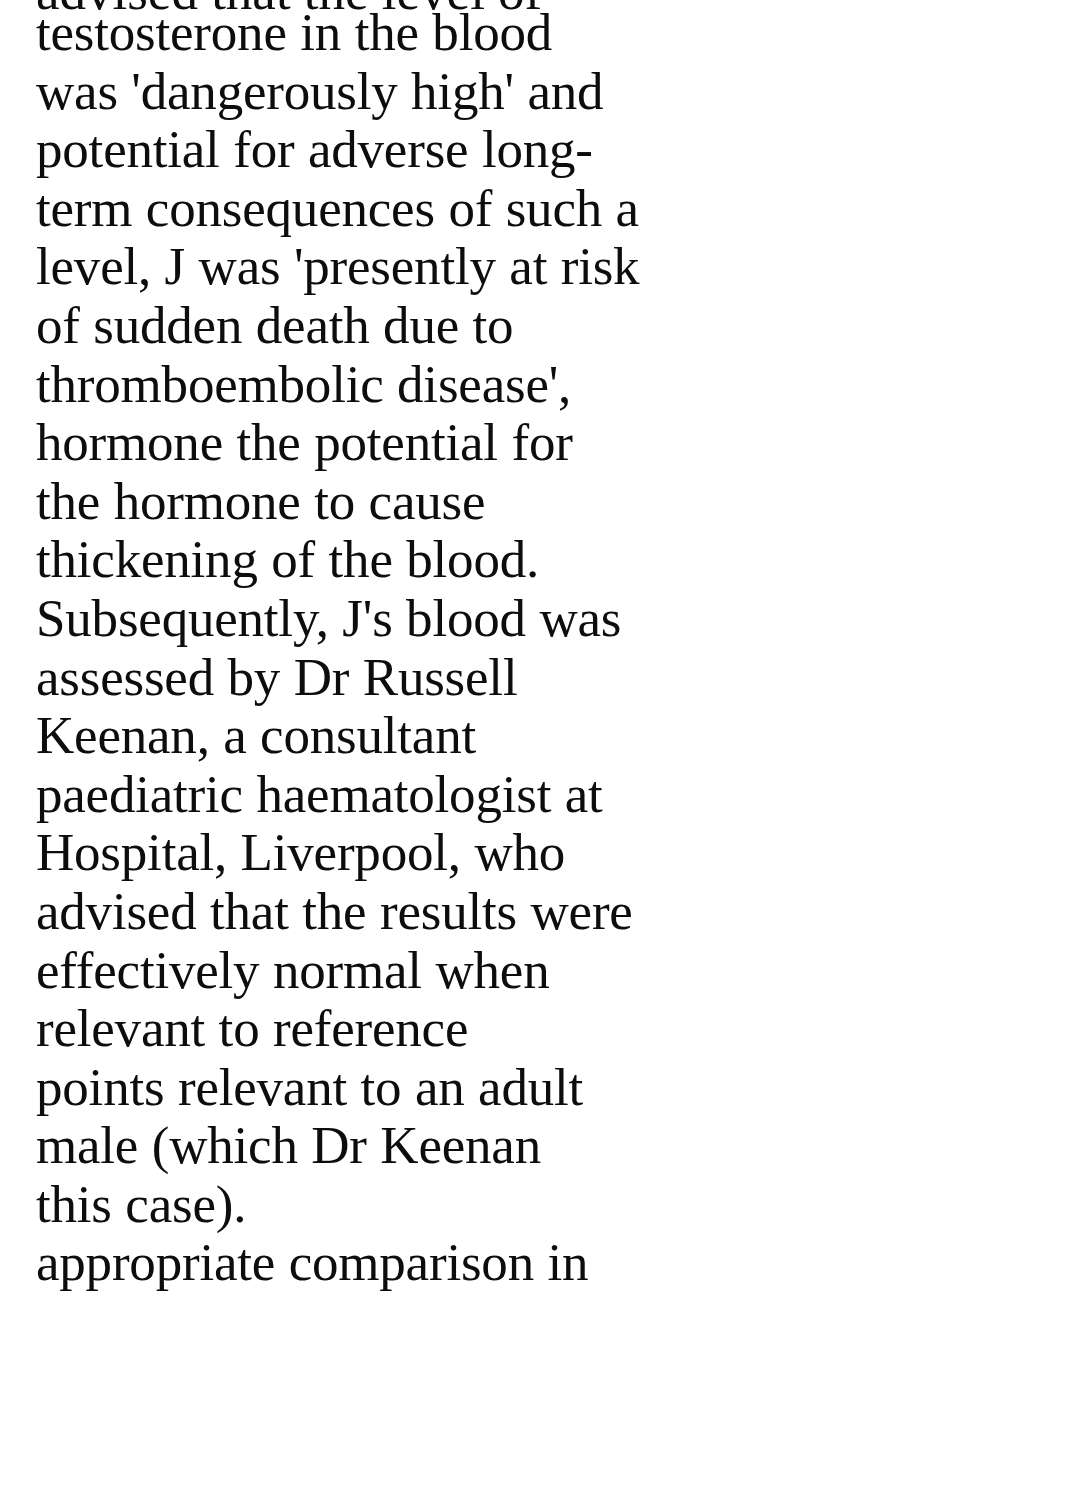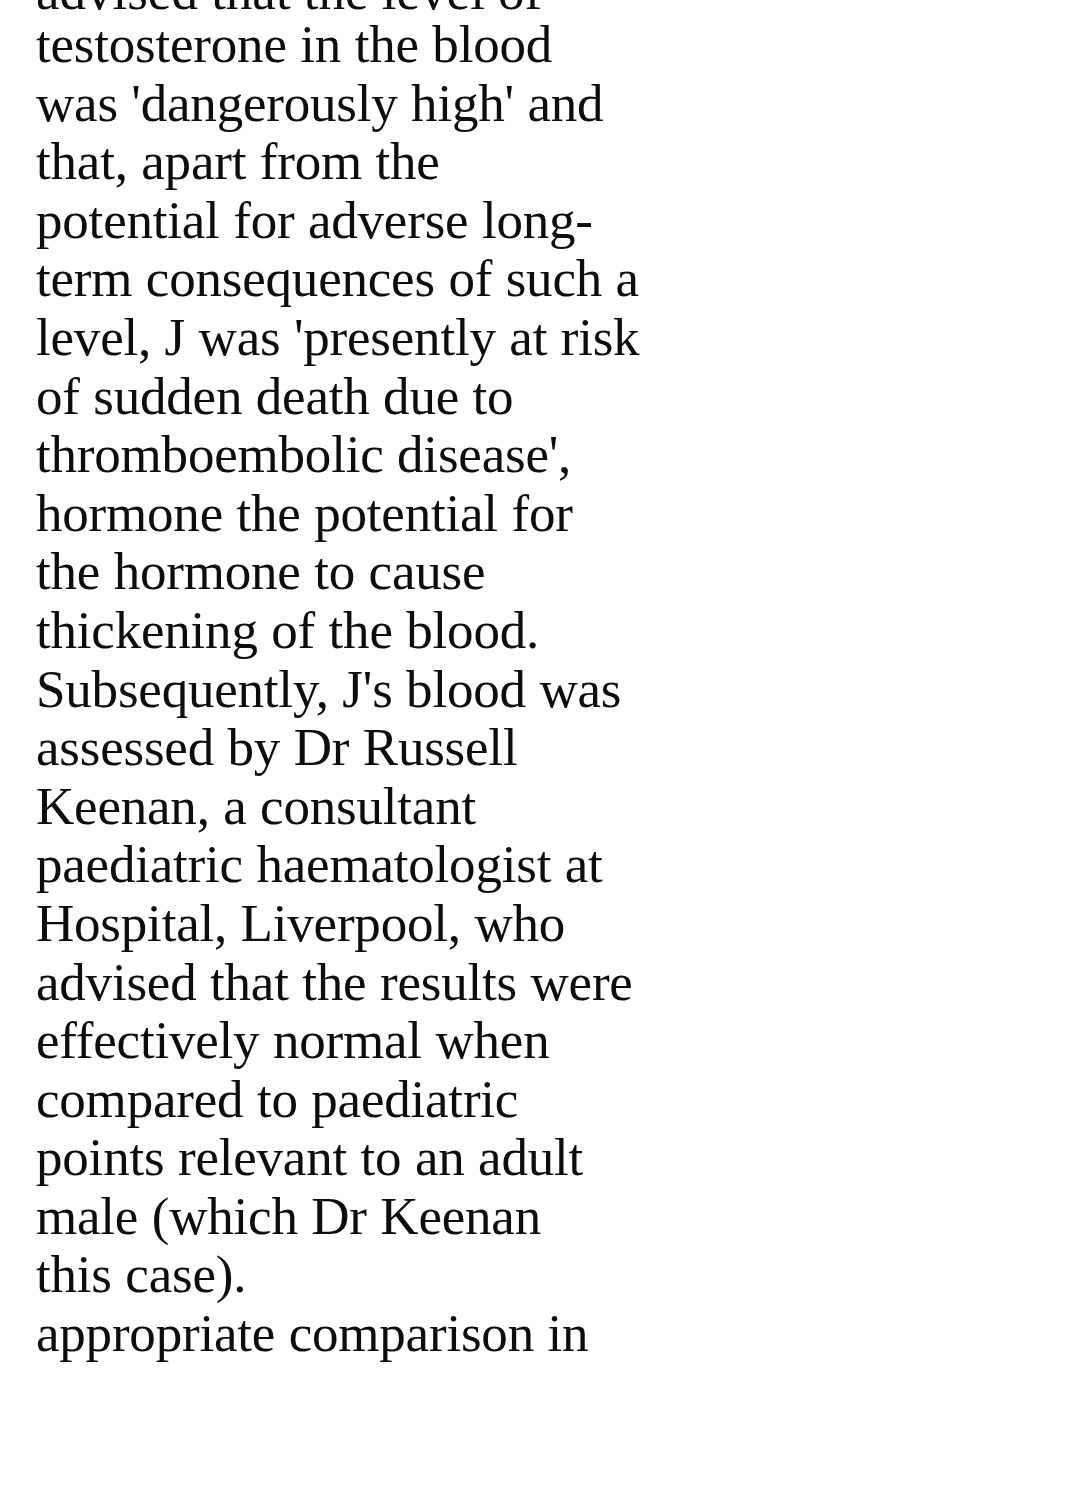--- a/index.html
+++ b/index.html
@@ -38,55 +38,54 @@
     left: 36px;
     width: 760px;
     font-size: 53px;
     line-height: 58.6px;
     color: #0d0d0d;
     white-space: nowrap;
     overflow: hidden;
   }
   .body-block {
     position: absolute;
-    top: 15px;
+    top: 3px;
     left: 36px;
     width: 710px;
   }
   .line {
     display: block;
     white-space: nowrap;
   }
 </style>
 </head>
 <body>
 
 <div class="page">
 
   <div class="clipped-line">advised that the level of</div>
 
   <div class="body-block doc-text">
     <span class="line">testosterone in the blood</span>
     <span class="line">was 'dangerously high' and</span>
-    <span class="line">that, apart from the</span>
     <span class="line">potential for adverse long-</span>
     <span class="line">term consequences of such a</span>
     <span class="line">level, J was 'presently at risk</span>
     <span class="line">of sudden death due to</span>
     <span class="line">thromboembolic disease',</span>
     <span class="line">hormone the potential for</span>
     <span class="line">the hormone to cause</span>
     <span class="line">thickening of the blood.</span>
     <span class="line">Subsequently, J's blood was</span>
     <span class="line">assessed by Dr Russell</span>
     <span class="line">Keenan, a consultant</span>
     <span class="line">paediatric haematologist at</span>
     <span class="line">Hospital, Liverpool, who</span>
     <span class="line">advised that the results were</span>
     <span class="line">effectively normal when</span>
-    <span class="line">compared to paediatric</span>
+    <span class="line">relevant to reference</span>
     <span class="line">points relevant to an adult</span>
     <span class="line">male (which Dr Keenan</span>
     <span class="line">this case).</span>
     <span class="line">appropriate comparison in</span>
   </div>
 
 </div>
 
 </body></html>

